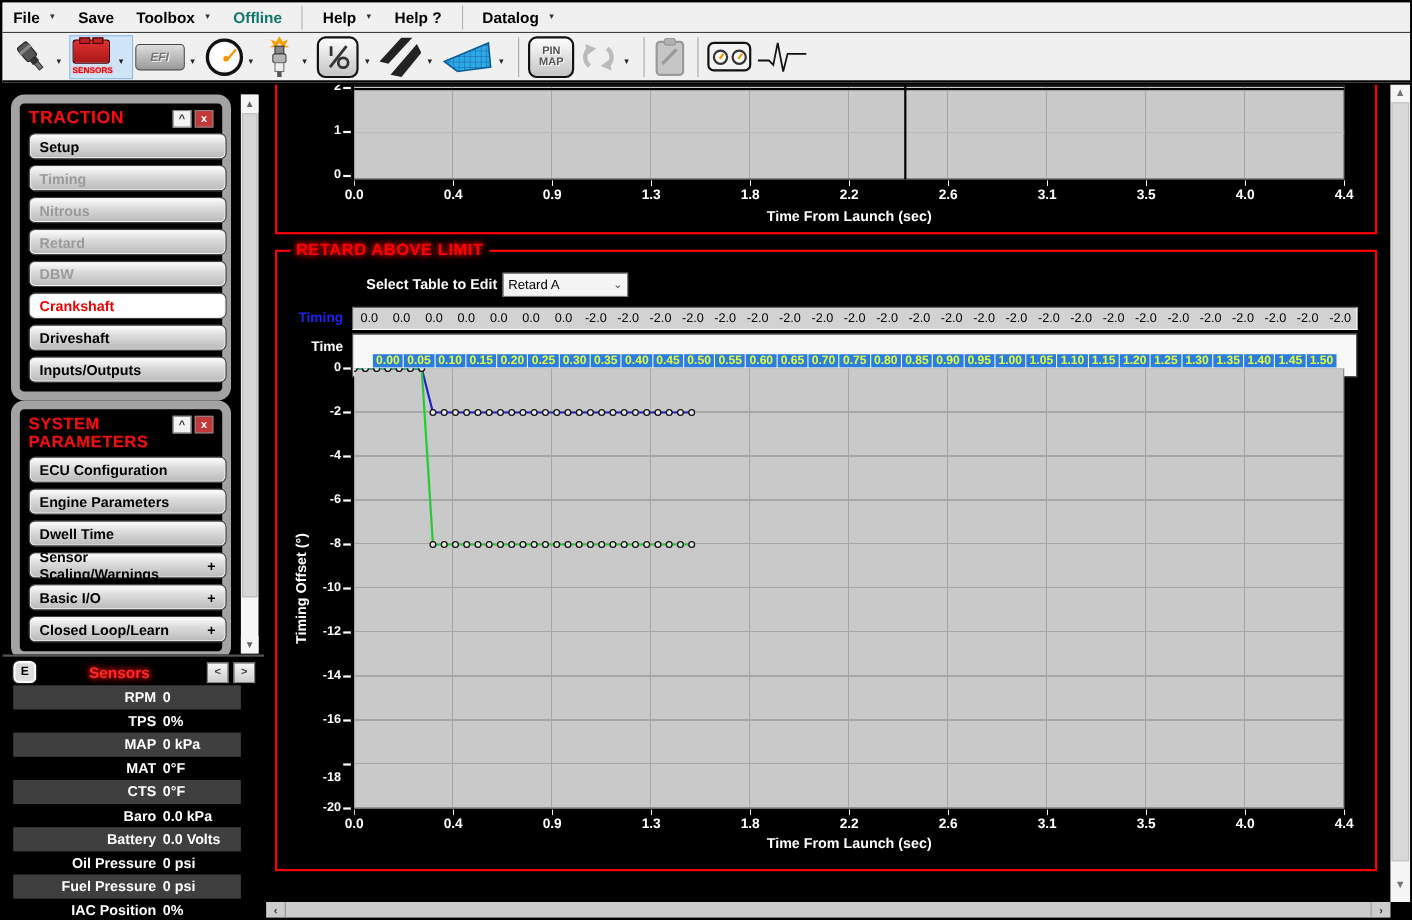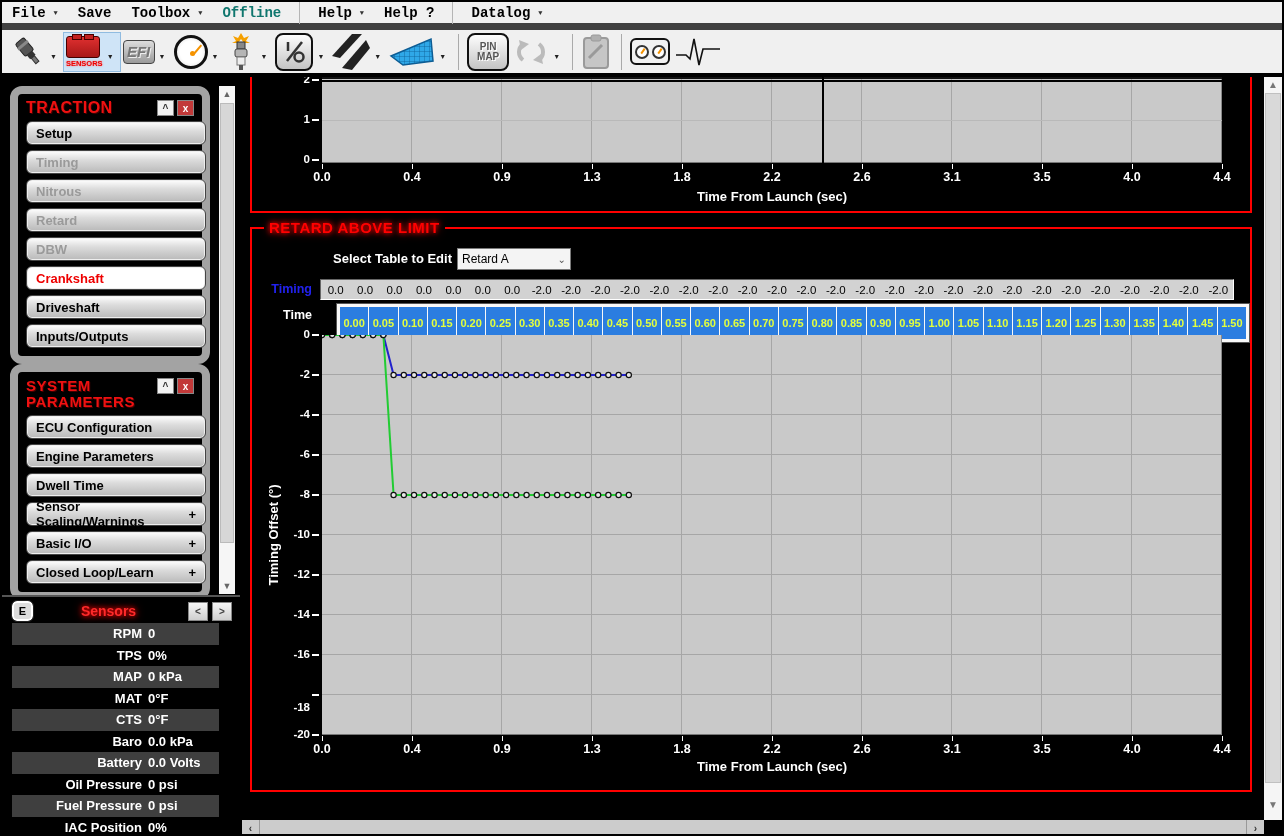--- a/index.html
+++ b/index.html
@@ -2,43 +2,43 @@
 <html><head>
 <meta charset="utf-8">
 <style>
   * { box-sizing: border-box; margin: 0; padding: 0; }
   html,body { width:1284px; height:836px; background:#000; }
   body { font-family:"Liberation Sans", sans-serif; }
   #window { position:relative; width:1284px; height:836px; background:#000; border:2px solid #000; overflow:hidden; }
 
   
   #menubar { position:absolute; left:0; top:0; width:1280px; height:28px; background:#f0f0f0;
-             display:flex; align-items:center; border-bottom:7px solid #404040; z-index:30;font-family:Liberation Mono, monospace; }
+             display:flex; align-items:center; border-bottom:1px solid #404040; z-index:30; }
   .menu-item { font-size:14px; font-weight:bold; color:#000; padding:0 10px; display:flex; align-items:center; gap:8px; height:100%; cursor:default; }
   .menu-item.disabled { color:#0f766e; }
   .menu-arrow { font-size:7px; color:#333; }
   .menu-sep { width:1px; height:22px; background:#b5b5b5; margin:0 8px; }
 
   
   #toolbar { position:absolute; left:0; top:28px; width:1280px; height:45px; background:#f0f0f0;
              display:flex; align-items:center; padding-left:6px; border-bottom:2px solid #000; z-index:30; }
   .tb-group { display:flex; align-items:center; height:40px; padding:0 2px; }
   .tb-group.selected { background:#cfe4f7; border:1px solid #90bbe0; }
   .tb-arrow { font-size:7px; color:#222; margin:10px 4px 0 4px; }
   .tb-sep { width:1px; height:36px; background:#aaa; margin:0 6px; }
   .tb-btn-sq { width:38px; height:38px; border:2px solid #111; border-radius:8px;
                background:linear-gradient(#fdfdfd,#c4c4c4); display:flex; align-items:center; justify-content:center; }
   .pinmap-text { font-size:10px; line-height:10px; font-weight:bold; color:#555; text-align:center;
                  text-shadow:1px 1px 0 #fff; white-space:pre-line; }
   .ecu-red { width:34px; height:22px; background:linear-gradient(#e03030,#a81818); border:1px solid #400; border-radius:3px; position:relative; }
   .ecu-red:before { content:""; position:absolute; top:-3px; left:5px; width:8px; height:4px; background:#c02020; border:1px solid #400; }
   .ecu-red:after { content:""; position:absolute; top:-3px; right:5px; width:8px; height:4px; background:#c02020; border:1px solid #400; }
   .ecu-label { font-size:7.5px; font-weight:bold; color:#e00; text-shadow:0 0 2px #f66; text-align:center; margin-top:1px; }
-  .efi-module { width:32px; height:24px; background:linear-gradient(#ddd,#9a9a9a); border:1px solid #444; border-radius:4px;
-                display:flex; align-items:center; justify-content:center; font-size:15px; font-style:italic; font-weight:bold;
+  .efi-module { width:45px; height:24px; background:linear-gradient(#ddd,#9a9a9a); border:1px solid #444; border-radius:4px;
+                display:flex; align-items:center; justify-content:center; font-size:11px; font-style:italic; font-weight:bold;
                 color:#777; text-shadow:1px 1px 0 #eee; }
   .gauge-face { width:34px; height:34px; border-radius:50%; border:3px solid #111; background:radial-gradient(#fff 55%, #dcdcdc); position:relative; }
   .gauge-needle { position:absolute; left:15px; top:4px; width:2px; height:13px; background:#f59300; transform:rotate(40deg); transform-origin:bottom center; }
   .gauge-dot { position:absolute; left:13px; top:13px; width:5px; height:5px; border-radius:50%; background:#f59300; }
   .dualgauge { width:40px; height:27px; border:2px solid #111; border-radius:6px; background:#f2f2f2;
                display:flex; align-items:center; justify-content:center; gap:3px; }
   .mini-gauge { width:14px; height:14px; border-radius:50%; border:2px solid #333; background:#fff; position:relative; }
   .mini-gauge:after { content:""; position:absolute; left:5px; top:1px; width:1.5px; height:6px; background:#f59300; transform:rotate(35deg); }
 
   
@@ -101,21 +101,21 @@
   #select-label { position:absolute; left:48px; top:22px; width:152px; text-align:right; font-size:13px; font-weight:bold; color:#fff; }
   #table-select { position:absolute; left:205px; top:19px; width:114px; height:22px; background:#f4f4f4; border:1px solid #7a7a7a;
                   display:flex; align-items:center; padding:0 4px; font-size:12px; color:#000; }
   #table-select .chev { margin-left:auto; font-size:10px; color:#555; }
 
   
   #timing-row { position:absolute; left:68px; top:50px; width:914px; height:21px; background:#d2d2d2;
                 border-top:1px solid #666; border-left:1px solid #666; border-bottom:1px solid #fff; border-right:1px solid #fff;
                 display:grid; grid-template-columns:repeat(31,1fr); }
   #timing-row .cell { display:flex; align-items:center; justify-content:center; font-size:11.5px; color:#000; }
-  #time-row { position:absolute; left:85px; top:75px; width:912px; height:38px; background:#f8f8f8; padding:3px;
+  #time-row { position:absolute; left:69px; top:75px; width:912px; height:38px; background:#f8f8f8; padding:18px;
               outline:1px solid #555; display:grid; grid-template-columns:repeat(31,1fr); gap:1px; }
   #time-row .cell { background:#2b7de0; display:flex; align-items:center; justify-content:center;
                     font-size:11px; font-weight:bold; color:#e4ff3c; }
   .row-label { position:absolute; font-size:12.5px; font-weight:bold; text-align:right; width:60px; }
 
   
   #vscroll { position:absolute; left:1262px; top:75px; width:18px; height:743px; background:#f5f5f5; z-index:25; }
   #vscroll .up { position:absolute; top:2px; left:0; width:18px; text-align:center; font-size:10px; color:#777; }
   #vscroll .down { position:absolute; top:722px; left:0; width:18px; text-align:center; font-size:10px; color:#777; }
   #vthumb { position:absolute; left:1px; top:16px; width:16px; height:690px; background:#d9d9d9; border:1px solid #c0c0c0; }

